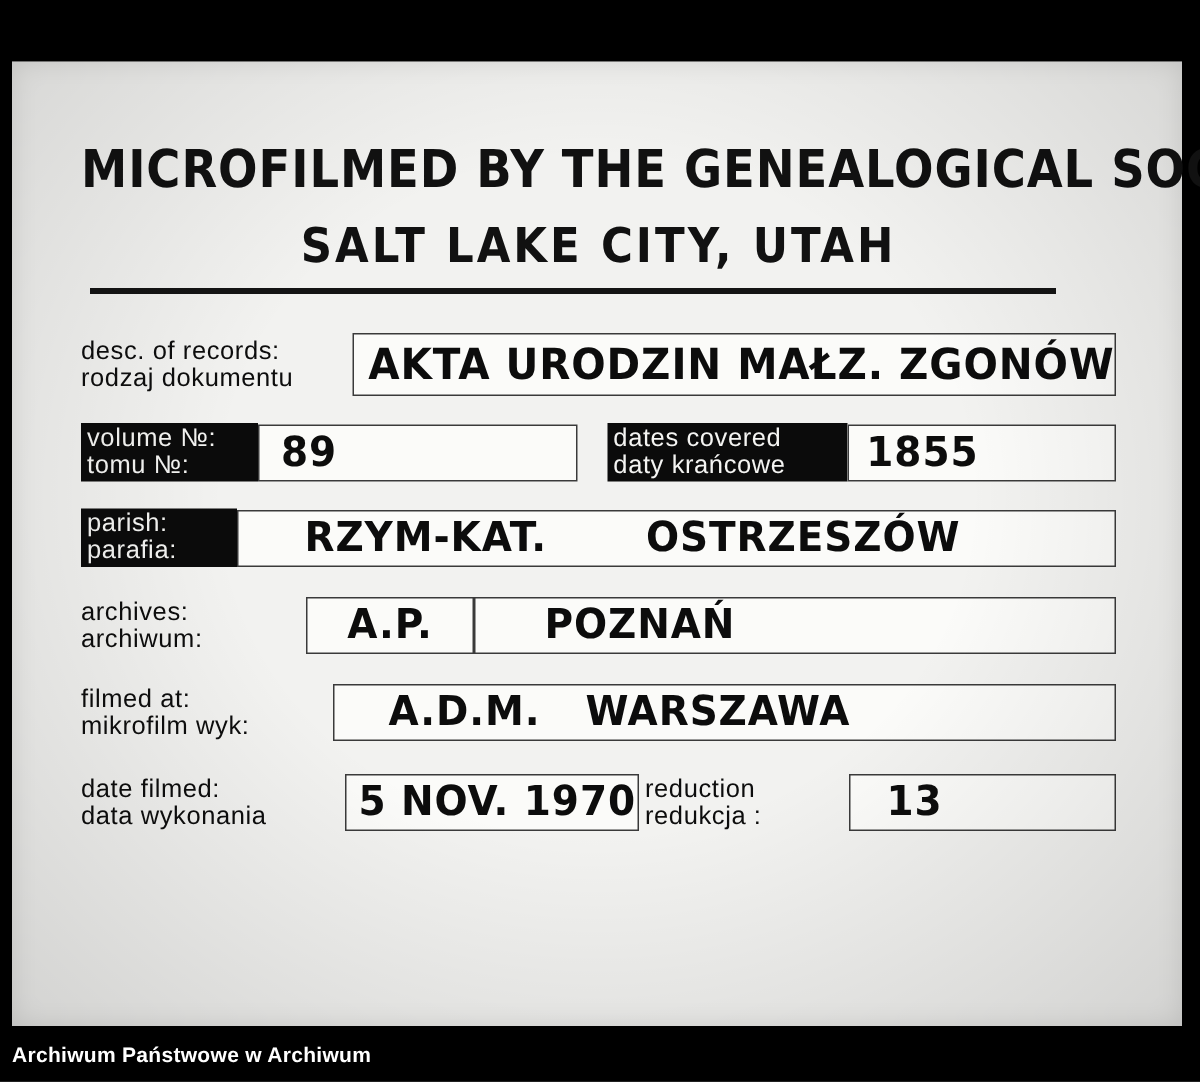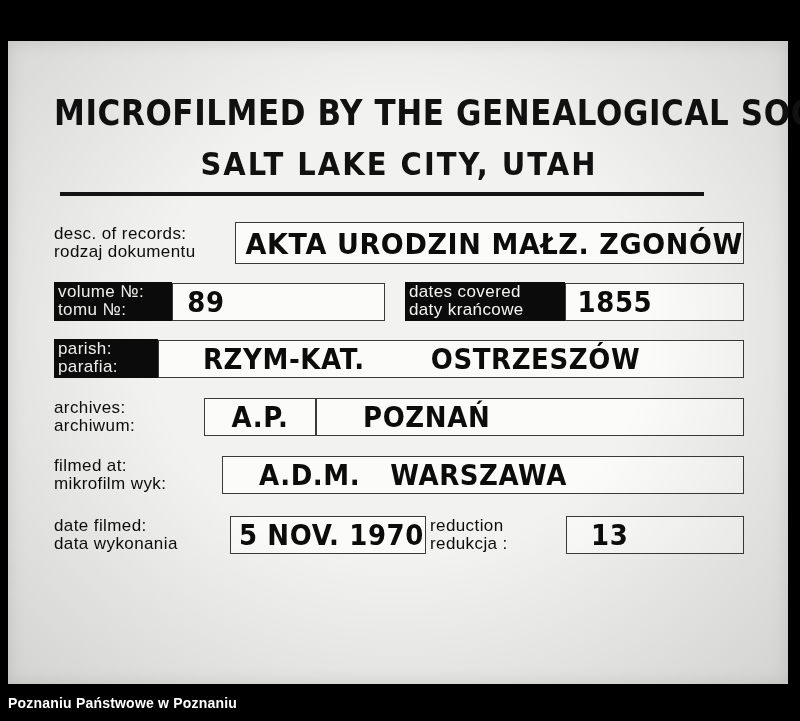--- a/index.html
+++ b/index.html
@@ -280,16 +280,16 @@
         </div>
         <div class="strip strip-b">
           <span class="val">13</span>
         </div>
       </div>
 
     </div>
   </div>
 
   <div class="footer">
-    <span class="footer-text">Poznaniu Państwowe w Poznaniu</span>
+    <span class="footer-text">Archiwum Państwowe w Archiwum</span>
   </div>
 
 </div>
 
 </body></html>

